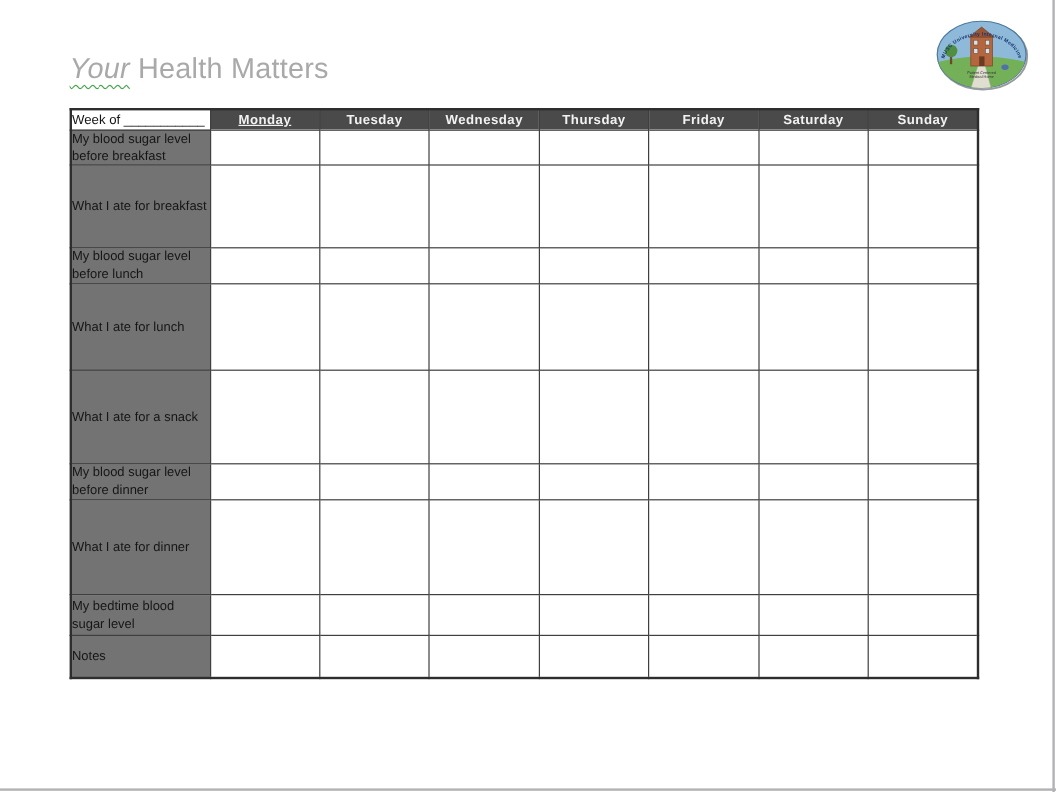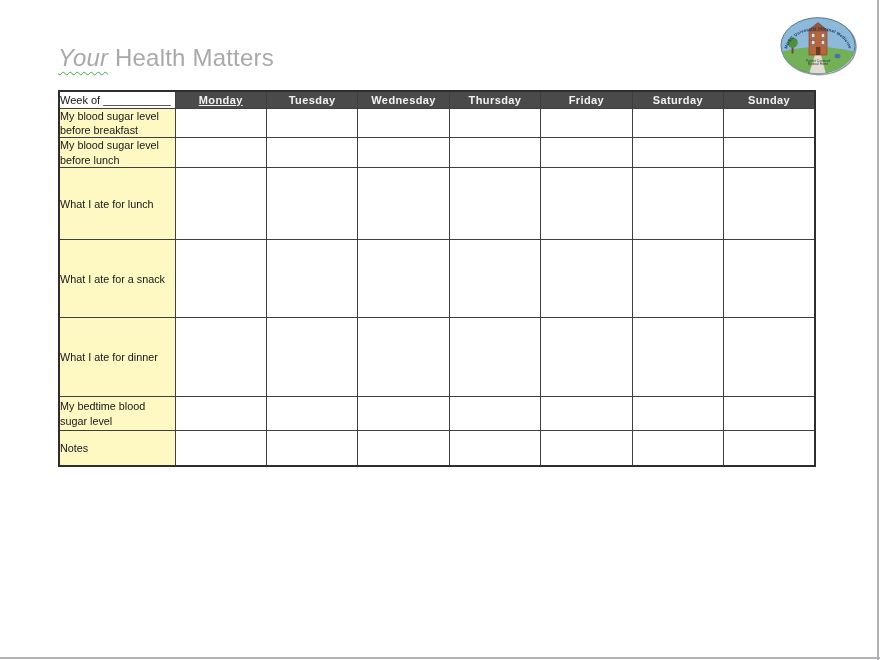--- a/index.html
+++ b/index.html
@@ -13,21 +13,21 @@
   .title{position:absolute;left:290px;top:49px;font-size:17px;font-weight:700;color:#141414;letter-spacing:-0.1px;white-space:nowrap;}
 
   .logo{position:absolute;left:779px;top:16px;width:78px;height:60px;}
 
   table.logtable{position:absolute;left:58px;top:90px;width:758px;border-collapse:collapse;table-layout:fixed;border:2px solid #2e2e2e;}
   table.logtable td, table.logtable th{border:1px solid #3f3f3f;padding:0;box-sizing:border-box;}
   th.week{background:#fff;color:#141414;font-size:11px;font-weight:400;text-align:left;padding:1px 2px 1px 5px;white-space:nowrap;overflow:hidden;}
   th.day{background:#4a4a4a;color:#f2f2f2;font-size:11px;font-weight:700;letter-spacing:0.4px;text-align:center;border-left:1px solid #dcdcdc;border-bottom:1px solid #2e2e2e;}
   th.day.first{border-left:1px solid #3f3f3f;text-decoration:underline;}
   tr.hdr{height:17px;}
-  td.label{background:#fef9c3;color:#161616;font-size:10.8px;line-height:1.34;text-align:left;vertical-align:middle;padding:2px 6px 2px 5px;font-weight:400;}
+  td.label{background:#737373;color:#161616;font-size:10.8px;line-height:1.34;text-align:left;vertical-align:middle;padding:2px 6px 2px 5px;font-weight:400;}
   td.cell{background:#fff;}
   tr.rh1{height:29px;} tr.rh2{height:69px;} tr.rh3{height:30px;} tr.rh4{height:72px;}
   tr.rh5{height:78px;margin-left:33px;} tr.rh6{height:30px;} tr.rh7{height:79px;padding-left:22px;} tr.rh8{height:34px;} tr.rh9{height:35px;}
 </style>
 </head>
 <body>
 
 <div class="page">
 
   <div class="brand"><span class="it">Your</span><span> Health Matters</span></div>
@@ -86,20 +86,30 @@
     <tr class="rh1">
       <td class="label">My blood sugar level before breakfast</td>
       <td class="cell"></td>
           <td class="cell"></td>
           <td class="cell"></td>
           <td class="cell"></td>
           <td class="cell"></td>
           <td class="cell"></td>
           <td class="cell"></td>
     </tr>
+    <tr class="rh2">
+      <td class="label">What I ate for breakfast</td>
+      <td class="cell"></td>
+          <td class="cell"></td>
+          <td class="cell"></td>
+          <td class="cell"></td>
+          <td class="cell"></td>
+          <td class="cell"></td>
+          <td class="cell"></td>
+    </tr>
     <tr class="rh3">
       <td class="label">My blood sugar level before lunch</td>
       <td class="cell"></td>
           <td class="cell"></td>
           <td class="cell"></td>
           <td class="cell"></td>
           <td class="cell"></td>
           <td class="cell"></td>
           <td class="cell"></td>
     </tr>
@@ -108,20 +118,30 @@
       <td class="cell"></td>
           <td class="cell"></td>
           <td class="cell"></td>
           <td class="cell"></td>
           <td class="cell"></td>
           <td class="cell"></td>
           <td class="cell"></td>
     </tr>
     <tr class="rh5">
       <td class="label">What I ate for a snack</td>
+      <td class="cell"></td>
+          <td class="cell"></td>
+          <td class="cell"></td>
+          <td class="cell"></td>
+          <td class="cell"></td>
+          <td class="cell"></td>
+          <td class="cell"></td>
+    </tr>
+    <tr class="rh6">
+      <td class="label">My blood sugar level before dinner</td>
       <td class="cell"></td>
           <td class="cell"></td>
           <td class="cell"></td>
           <td class="cell"></td>
           <td class="cell"></td>
           <td class="cell"></td>
           <td class="cell"></td>
     </tr>
     <tr class="rh7">
       <td class="label">What I ate for dinner</td>

